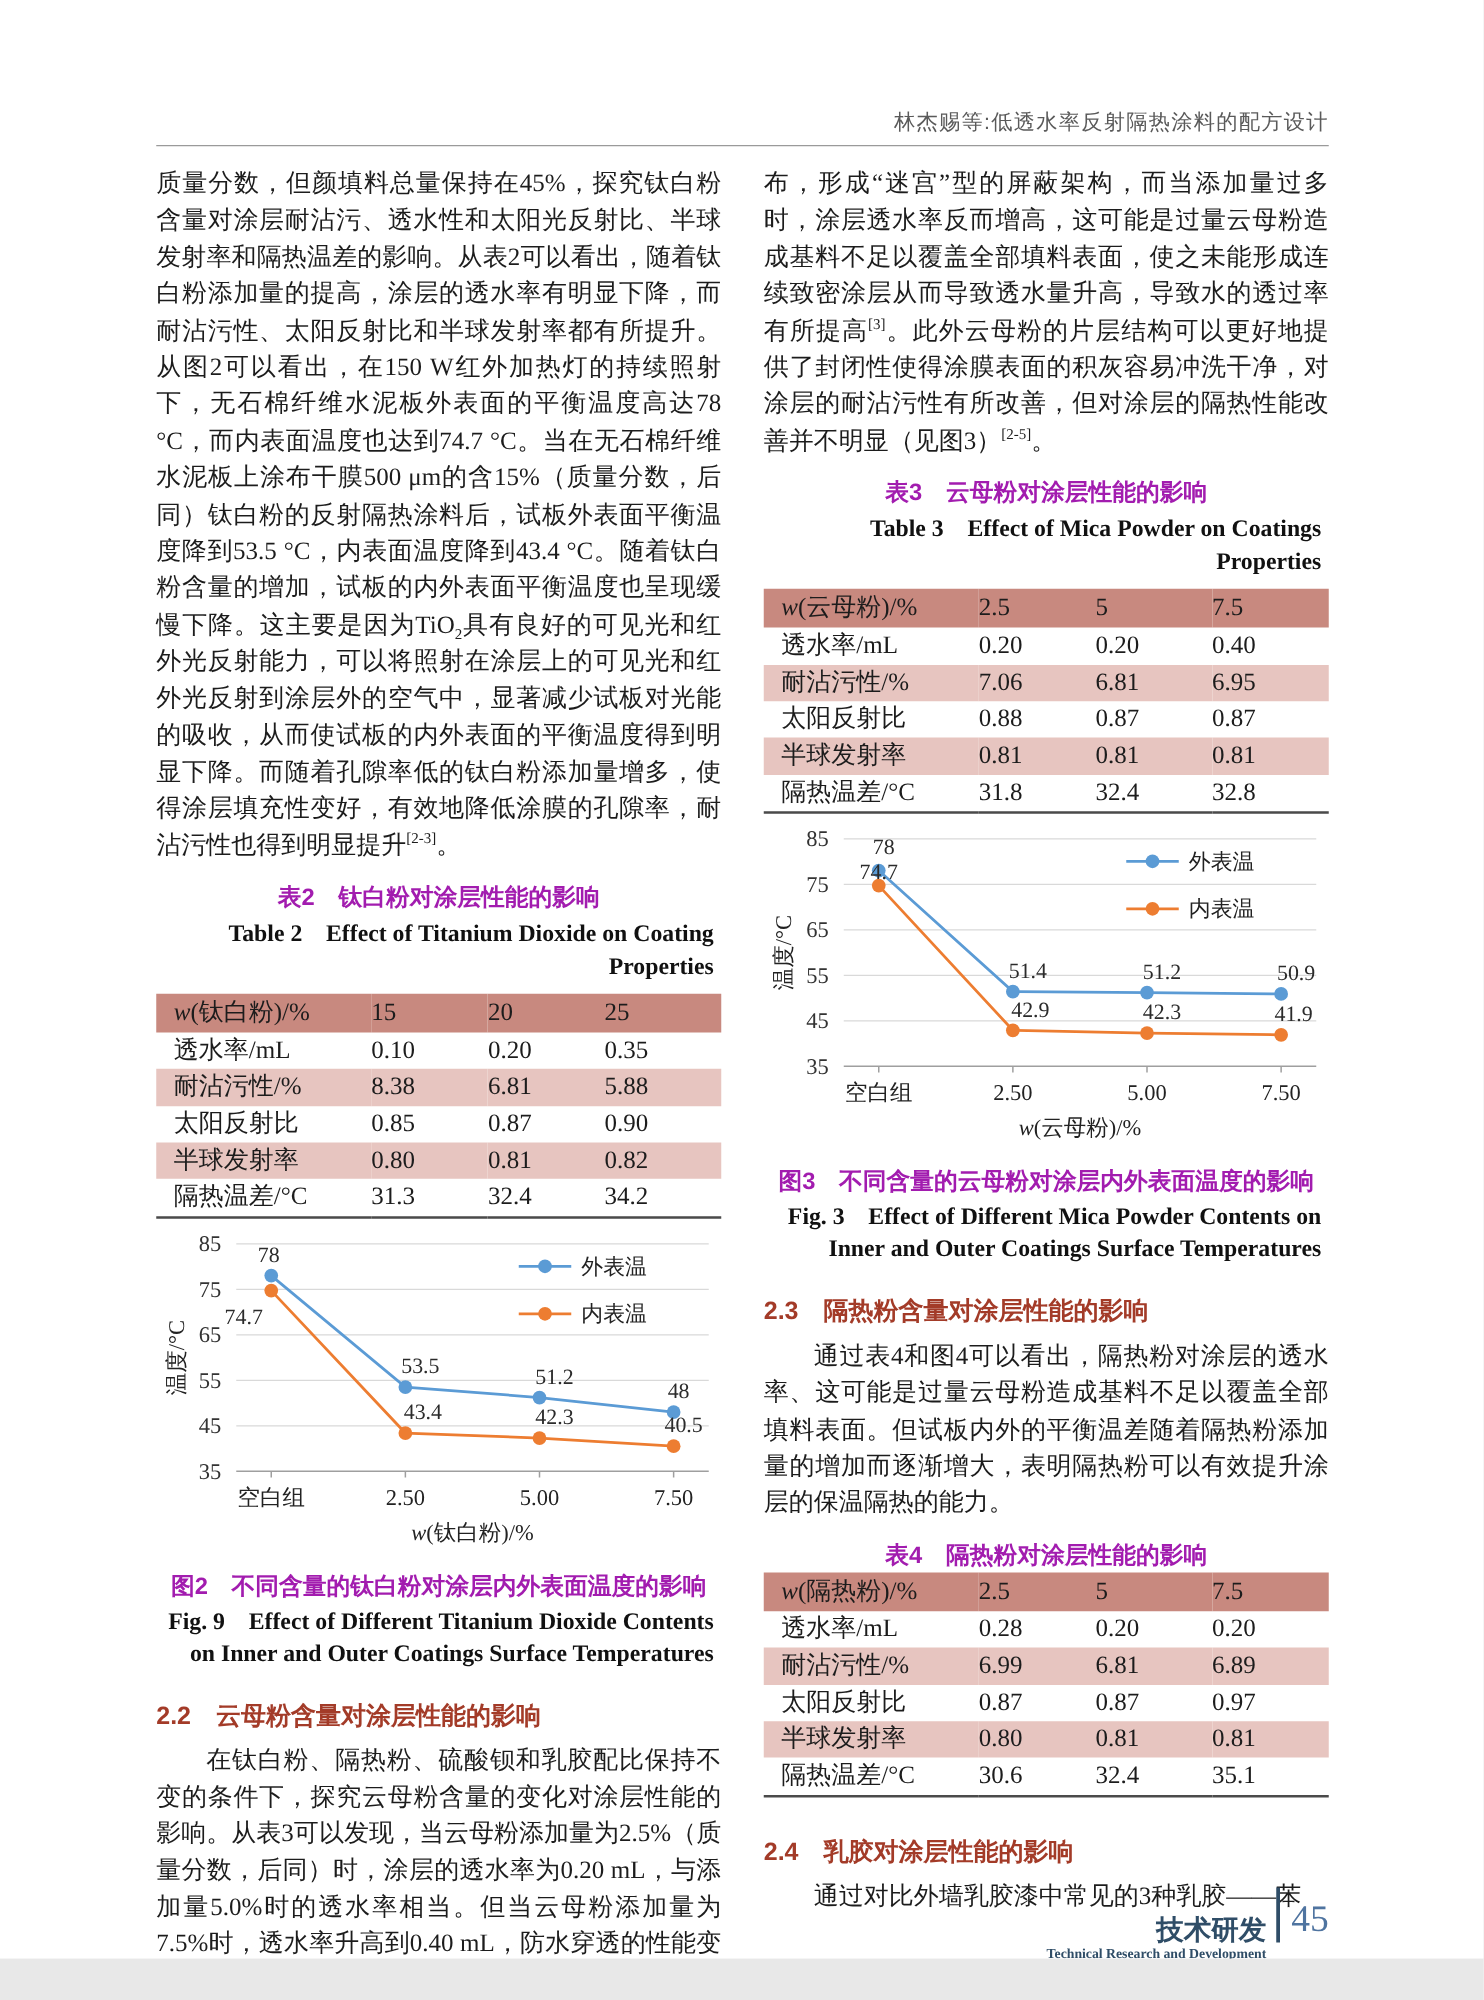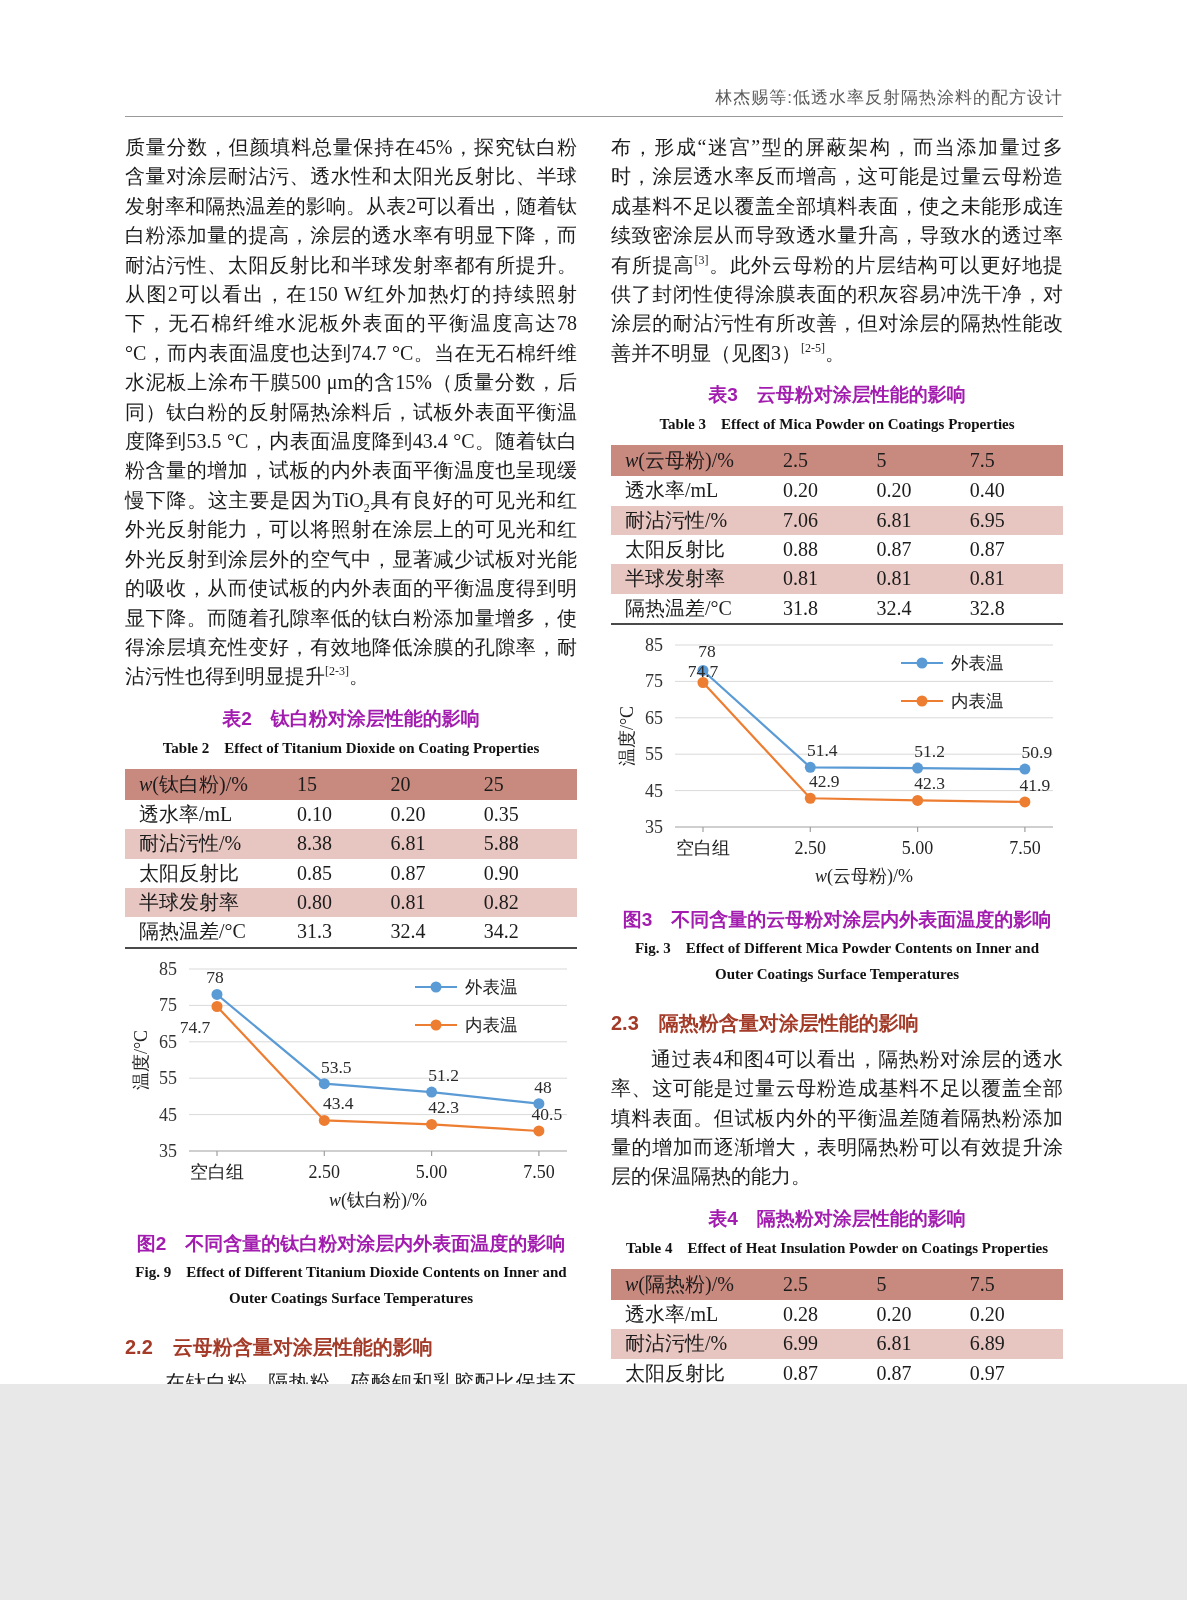--- a/index.html
+++ b/index.html
@@ -1,30 +1,30 @@
 <!DOCTYPE html>
 <html><head>
 <meta charset="utf-8">
 <style>
   html,body{margin:0;padding:0;background:#e8e8e8;}
-  .page{position:relative;width:1187px;height:1384px;background:#ffffff;margin:0 auto;
+  .page{position:relative;width:1187px;height:1567px;background:#ffffff;margin:0 auto;
         overflow:hidden;font-family:"Liberation Serif",serif;color:#1c1c1c;}
   .page-head-title{position:absolute;top:86px;left:125px;width:938px;text-align:right;
         font-family:"Liberation Sans",sans-serif;font-size:17px;color:#5a5a5a;letter-spacing:1px;}
   .head-rule{position:absolute;top:116px;left:125px;width:938px;border-top:1.5px solid #9a9a9a;}
   .col{position:absolute;top:133px;width:452px;font-size:20px;line-height:29.4px;text-align:justify;}
   .col-left{left:125px;}
   .col-right{left:611px;}
   .para{margin:0;}
   .ind{text-indent:2em;}
   sup,sub{font-size:12px;line-height:0;}
   .tcap-cn,.fcap-cn{font-family:"Liberation Sans",sans-serif;font-weight:bold;font-size:19px;
         text-align:center;line-height:26px;color:#a21caf;}
-  .tcap-en,.fcap-en{font-family:"Liberation Serif",serif;font-weight:bold;font-size:15px;
-        text-align:center;line-height:26px;color:#111;padding:0 6px;}
+  .tcap-en,.fcap-en{font-family:"Liberation Serif",serif;font-weight:bold;font-size:19px;
+        text-align:right;line-height:26px;color:#111;padding:0 6px;}
   .tcap-cn{margin-top:14px;}
   .tcap-en{margin-top:3px;margin-bottom:8px;}
   .fcap-cn{margin-top:20px;}
   .fcap-en{margin-top:2px;}
   .ptable{width:100%;border-collapse:collapse;font-size:20px;color:#1c1c1c;
         border-bottom:2px solid #4a4a4a;}
   .ptable td{height:29px;padding:0;vertical-align:middle;}
   .ptable .t-head td{background:#c8897f;height:31px;}
   .ptable tbody tr:nth-child(even) td{background:#e7c5c0;}
   .t-label{padding-left:14px !important;width:38%;text-align:left;}
@@ -252,21 +252,20 @@
       </svg>
     <div class="fcap-cn">图3　不同含量的云母粉对涂层内外表面温度的影响</div>
     <div class="fcap-en">Fig. 3 Effect of Different Mica Powder Contents on Inner and Outer Coatings Surface Temperatures</div>
 
     <div class="sec">
       <span class="sec-num">2.3</span><span>隔热粉含量对涂层性能的影响</span>
     </div>
     <p class="para ind">通过表4和图4可以看出，隔热粉对涂层的透水率、这可能是过量云母粉造成基料不足以覆盖全部填料表面。但试板内外的平衡温差随着隔热粉添加量的增加而逐渐增大，表明隔热粉可以有效提升涂层的保温隔热的能力。</p>
 
     <div class="tcap-cn">表4　隔热粉对涂层性能的影响</div>
-    <div class="tcap-en">Table 4 Effect of Heat Insulation Powder on Coatings Properties</div>
     <table class="ptable">
         <thead>
           <tr class="t-head">
             <td class="t-label"><i>w</i>(隔热粉)/%</td>
             <td class="t-val">2.5</td>
             <td class="t-val">5</td>
             <td class="t-val">7.5</td>
           </tr>
         </thead>
         <tbody>

